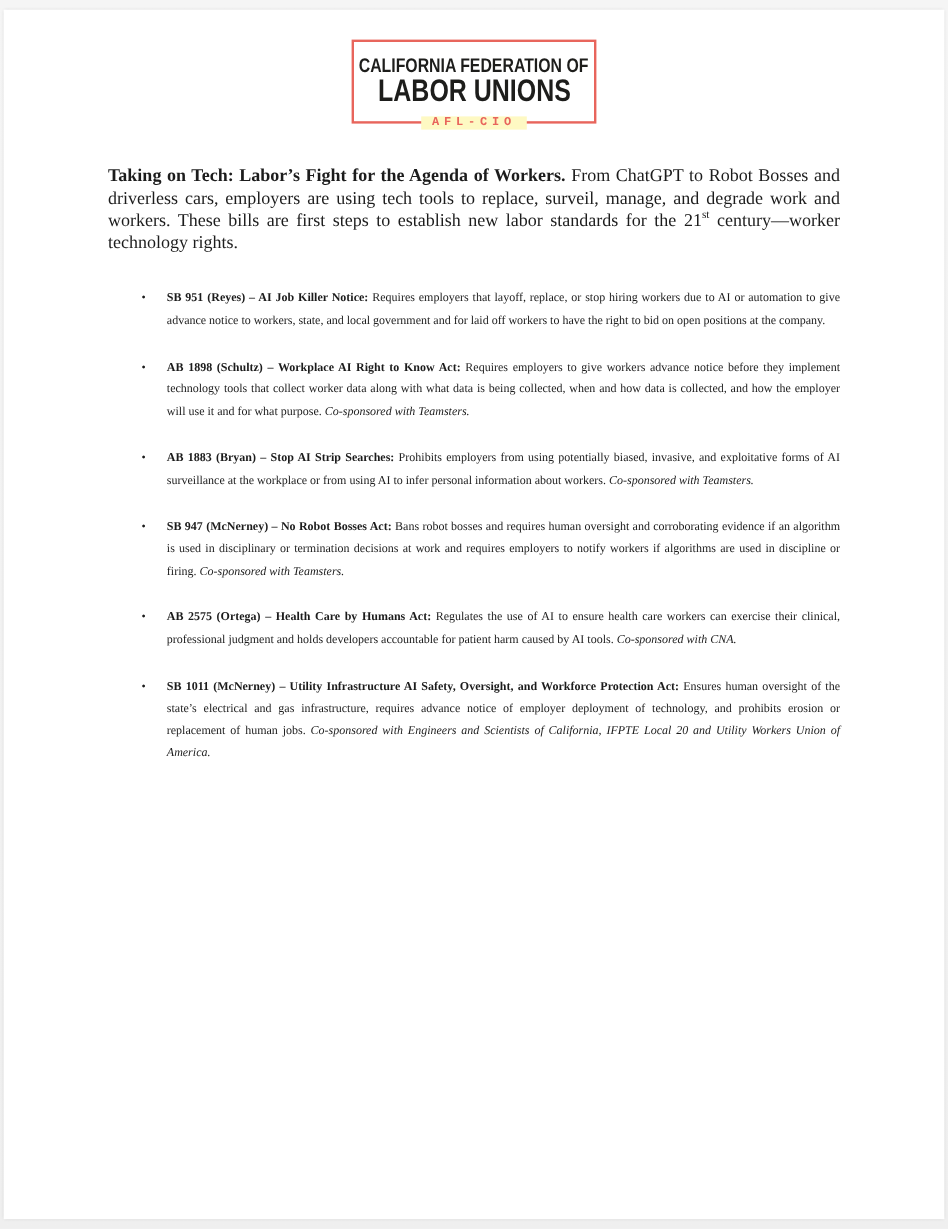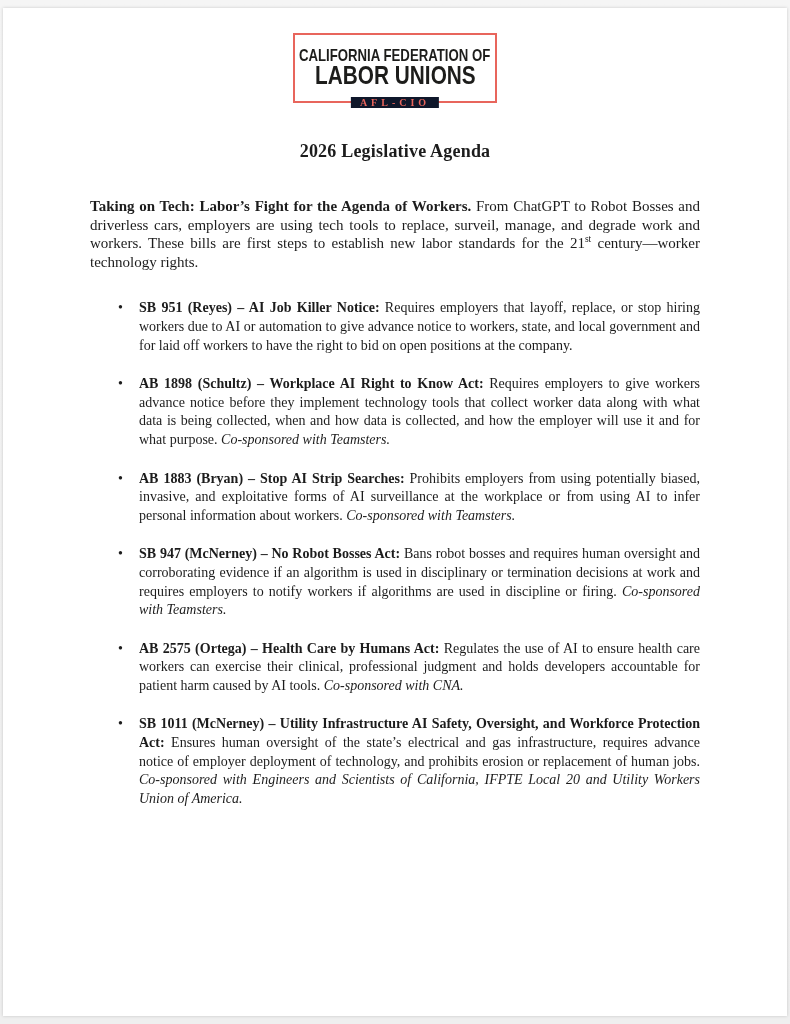--- a/index.html
+++ b/index.html
@@ -59,24 +59,24 @@
     color: #1d1d1b;
     transform: scaleX(0.8);
     white-space: nowrap;
     margin-top: -2px;
   }
   .logo-afl {
     position: absolute;
     bottom: -7px;
     left: 50%;
     transform: translateX(-50%);
-    background: #0f172a;
+    background: #fef9c3;
     padding: 0 9px;
     color: #e8655c;
-    font-family: Liberation Serif, serif;
+    font-family: Liberation Mono, monospace;
     font-weight: 700;
     font-size: 10px;
     letter-spacing: 4px;
     white-space: nowrap;
   }
   
   .title {
     margin: 38px 0 0 0;
     text-align: center;
     font-size: 18px;
@@ -97,21 +97,21 @@
     vertical-align: super;
   }
   
   .bills {
     list-style: none;
     margin: 28px 0 0 0;
     padding: 0 0 0 49px;
   }
   .bill {
     position: relative;
-    font-size: 14px;
+    font-size: 10px;
     line-height: 18.6px;
     text-align: justify;
     margin-bottom: 20px;
   }
   .bill::before {
     content: "\2022";
     position: absolute;
     left: -21px;
     top: 0;
   }
@@ -123,21 +123,20 @@
 
 <div class="canvas">
   <div class="page">
 
     <div class="logo">
       <div class="logo-line1">CALIFORNIA FEDERATION OF</div>
       <div class="logo-line2">LABOR UNIONS</div>
       <div class="logo-afl">AFL-CIO</div>
     </div>
 
-    <h1 class="title">2026 Legislative Agenda</h1>
 
     <p class="intro"><b>Taking on Tech: Labor’s Fight for the Agenda of Workers.</b><span> From ChatGPT to Robot Bosses and driverless cars, employers are using tech tools to replace, surveil, manage, and degrade work and workers. These bills are first steps to establish new labor standards for the 21</span><sup>st</sup><span> century—worker technology rights.</span></p>
 
     <ul class="bills">
       <li class="bill"><b>SB 951 (Reyes) – AI Job Killer Notice:</b><span> Requires employers that layoff, replace, or stop hiring workers due to AI or automation to give advance notice to workers, state, and local government and for laid off workers to have the right to bid on open positions at the company.</span><i></i></li>
       <li class="bill"><b>AB 1898 (Schultz) – Workplace AI Right to Know Act:</b><span> Requires employers to give workers advance notice before they implement technology tools that collect worker data along with what data is being collected, when and how data is collected, and how the employer will use it and for what purpose.</span><i> Co-sponsored with Teamsters.</i></li>
       <li class="bill"><b>AB 1883 (Bryan) – Stop AI Strip Searches:</b><span> Prohibits employers from using potentially biased, invasive, and exploitative forms of AI surveillance at the workplace or from using AI to infer personal information about workers.</span><i> Co-sponsored with Teamsters.</i></li>
       <li class="bill"><b>SB 947 (McNerney) – No Robot Bosses Act:</b><span> Bans robot bosses and requires human oversight and corroborating evidence if an algorithm is used in disciplinary or termination decisions at work and requires employers to notify workers if algorithms are used in discipline or firing.</span><i> Co-sponsored with Teamsters.</i></li>
       <li class="bill"><b>AB 2575 (Ortega) – Health Care by Humans Act:</b><span> Regulates the use of AI to ensure health care workers can exercise their clinical, professional judgment and holds developers accountable for patient harm caused by AI tools.</span><i> Co-sponsored with CNA.</i></li>
       <li class="bill"><b>SB 1011 (McNerney) – Utility Infrastructure AI Safety, Oversight, and Workforce Protection Act:</b><span> Ensures human oversight of the state’s electrical and gas infrastructure, requires advance notice of employer deployment of technology, and prohibits erosion or replacement of human jobs.</span><i> Co-sponsored with Engineers and Scientists of California, IFPTE Local 20 and Utility Workers Union of America.</i></li>

